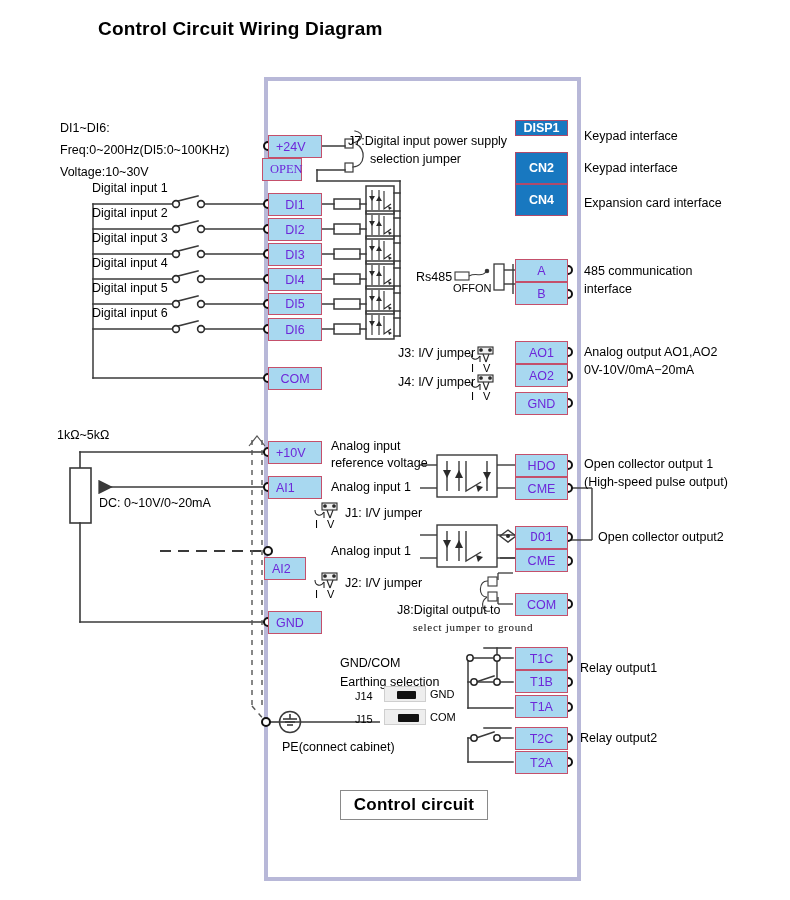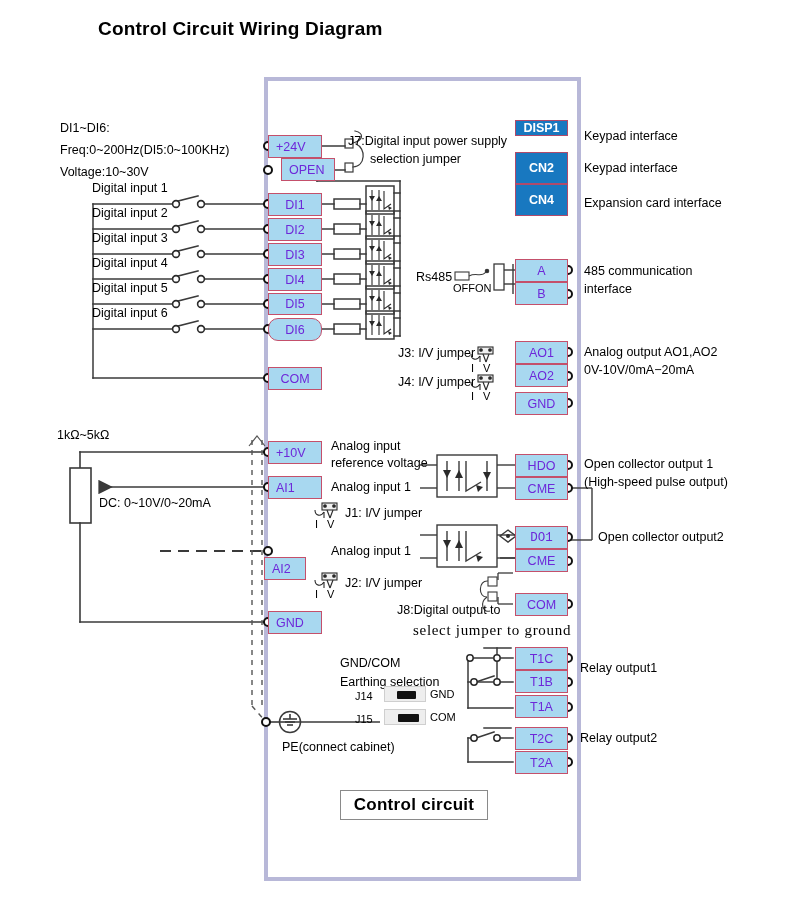--- a/index.html
+++ b/index.html
@@ -10,21 +10,21 @@
   .root{position:absolute;inset:0;}
   svg.layer{position:absolute;left:0;top:0;width:790px;height:900px;}
 
   .title{
     position:absolute;left:98px;top:18px;font-size:19px;font-weight:bold;
     letter-spacing:.2px;white-space:nowrap;
   }
   .txt{position:absolute;font-size:12.5px;white-space:nowrap;line-height:1.25;}
   .txt.sm{font-size:11px;}
   .txt.xs{font-size:11px;}
-  .txt.mono{font-family:"Liberation Serif",serif;font-size:15px;letter-spacing:.7px;}
+  .txt.mono{font-family:"Liberation Serif",serif;font-size:11px;letter-spacing:.7px;}
 
   
   .term{
     position:absolute;box-sizing:border-box;background:#a8d8f0;
     border:1.6px solid #c4506b;display:flex;align-items:center;
     font-size:12.5px;color:#6d28d9;
   }
   .term.center{justify-content:center;}
   .term.left{padding-left:7px;}
   .term.dark{background:#1878c0;border:1.6px solid #b04a6a;color:#fff;font-weight:bold;justify-content:center;font-size:12.5px;}
@@ -414,28 +414,28 @@
   <div class="txt" style="left:92px;top:206px;">Digital input 2</div>
   <div class="txt" style="left:92px;top:231px;">Digital input 3</div>
   <div class="txt" style="left:92px;top:256px;">Digital input 4</div>
   <div class="txt" style="left:92px;top:281px;">Digital input 5</div>
   <div class="txt" style="left:92px;top:306px;">Digital input 6</div>
 
   <div class="txt" style="left:57px;top:428px;">1kΩ~5kΩ</div>
   <div class="txt" style="left:99px;top:496px;">DC: 0~10V/0~20mA</div>
 
   <div class="term left" style="left:268px;top:135px;width:54px;height:23px;">+24V</div>
-  <div class="term left" style="left:281px;top:158px;width:54px;height:23px;">OPEN</div>
+  <div class="term left" style="left:262px;top:158px;width:40px;height:23px;font-family:Liberation Serif, serif;">OPEN</div>
 
   <div class="term center" style="left:268px;top:193px;width:54px;height:23px;">DI1</div>
   <div class="term center" style="left:268px;top:218px;width:54px;height:23px;">DI2</div>
   <div class="term center" style="left:268px;top:243px;width:54px;height:23px;">DI3</div>
   <div class="term center" style="left:268px;top:268px;width:54px;height:23px;">DI4</div>
   <div class="term center" style="left:268px;top:293px;width:54px;height:22px;">DI5</div>
-  <div class="term center" style="left:268px;top:318px;width:54px;height:23px;border-radius:10px;">DI6</div>
+  <div class="term center" style="left:268px;top:318px;width:54px;height:23px;">DI6</div>
 
   <div class="term center" style="left:268px;top:367px;width:54px;height:23px;">COM</div>
 
   <div class="term left" style="left:268px;top:441px;width:54px;height:23px;">+10V</div>
   <div class="term left" style="left:268px;top:476px;width:54px;height:23px;">AI1</div>
   <div class="term left" style="left:264px;top:540px;width:42px;height:23px;margin-top:17px;">AI2</div>
   <div class="term left" style="left:268px;top:611px;width:54px;height:23px;">GND</div>
 
   <div class="txt" style="left:348px;top:134px;">J7:Digital input power supply</div>
   <div class="txt" style="left:370px;top:152px;">selection jumper</div>

